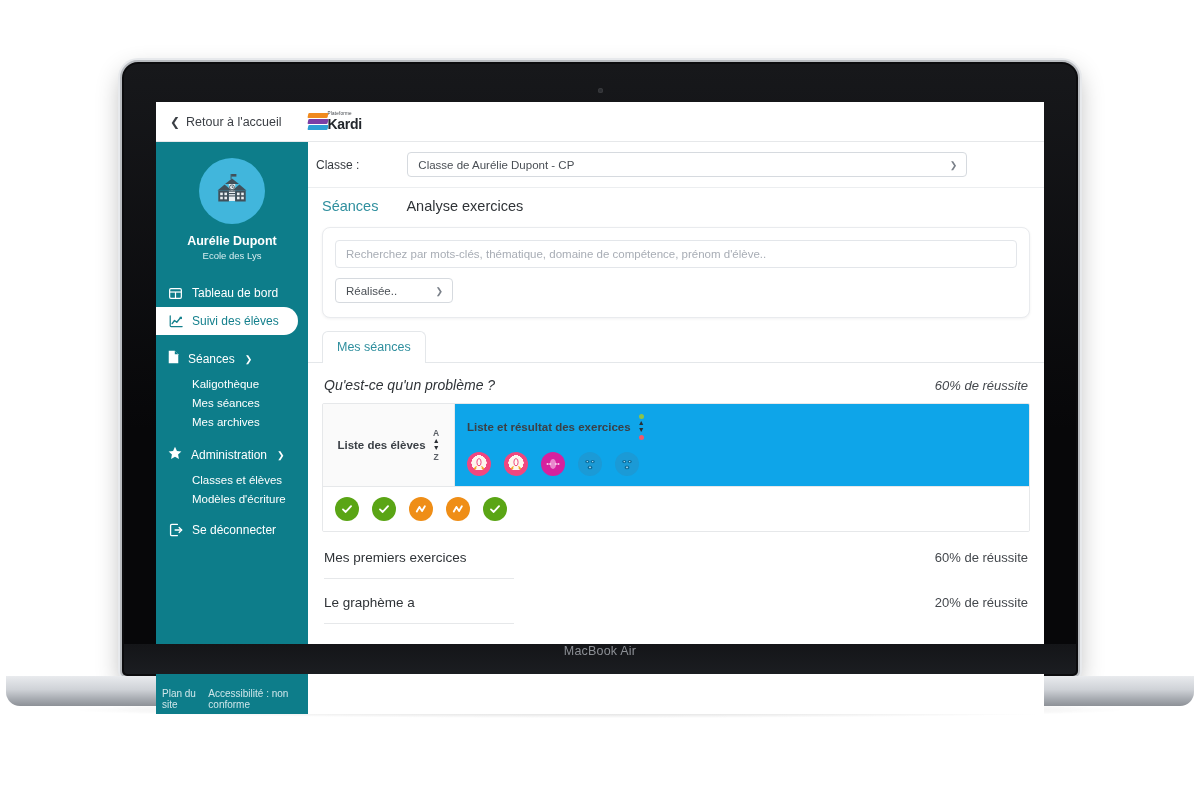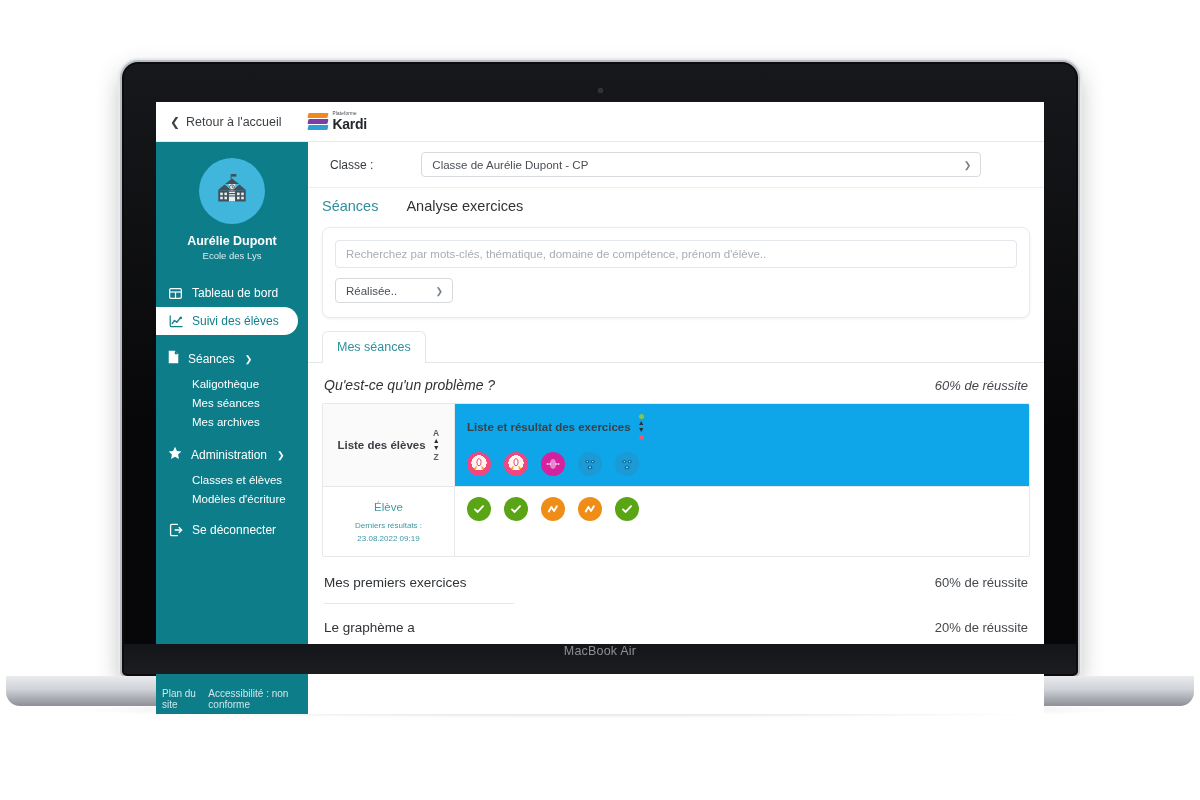--- a/index.html
+++ b/index.html
@@ -124,21 +124,21 @@
     padding-left: 14px;
     gap: 26px;
   }
   .back-link {
     display: flex; align-items: center; gap: 6px;
     color: #3b3f45; font-size: 12.5px;
     cursor: pointer; white-space: nowrap;
   }
   .back-link .chev { font-size: 12px; color:#3b3f45; }
 
-  .logo { display:flex; align-items:center; gap:5px; }
+  .logo { display:flex; align-items:center; }
   .logo-bars { display:flex; flex-direction:column; gap:1.5px; width: 20px; }
   .logo-bars i {
     display:block; height: 4.5px; border-radius: 1px; transform: skewX(-12deg);
   }
   .logo-bars i:nth-child(1){ background:#f08a1e; width:20px; }
   .logo-bars i:nth-child(2){ background:#7a3fa6; width:20px; }
   .logo-bars i:nth-child(3){ background:#2d9fd4; width:20px; }
   .logo-text { display:flex; flex-direction:column; line-height:1; }
   .logo-text .small { font-size: 4.6px; color:#3b3f45; letter-spacing:.2px; margin-bottom:1px; }
   .logo-text .big { font-size: 14px; font-weight:700; color:#23272c; letter-spacing:-.3px; }
@@ -204,21 +204,21 @@
     font-size: 10px;
     display:flex; gap:7px;
   }
   .sidebar-footer span { cursor:pointer; }
 
   
   .main { flex:1 1 auto; min-width:0; background:#ffffff; display:flex; flex-direction:column; overflow:hidden; }
 
   .classe-bar {
     display:flex; align-items:center; gap:12px;
-    padding: 10px 0 10px 22px;
+    padding: 10px 0 10px 8px;
     border-bottom: 1px solid #eceef0;
   }
   .classe-label { font-size: 12px; color:#35393e; white-space:nowrap; }
   .select {
     position:relative;
     height: 25px;
     border: 1px solid #d6dadf;
     border-radius: 4px;
     background:#fff;
     display:flex; align-items:center;
@@ -618,27 +618,20 @@
                             <circle cx="11.7" cy="6.6" r=".7" fill="#cfeeff"></circle>
                             <ellipse cx="9" cy="12.4" rx="2.4" ry="1.9" fill="#0d6e9c"></ellipse>
                             <circle cx="9" cy="12.4" r=".8" fill="#cfeeff"></circle>
                           </svg>
                       </span>
                     </div>
                   </div>
                 </div>
 
                 <div class="grid-row data">
-                  <div class="cell-students">
-                    <div class="student-cell">
-                      <div class="student-name">Élève</div>
-                      <div class="student-meta">Derniers résultats :</div>
-                      <div class="student-meta" style="margin-top:1px">23.08.2022 09:19</div>
-                    </div>
-                  </div>
                   <div class="cell-exercises">
                     <div class="results-row">
                       <span class="badge ok">
                         <svg width="14" height="14" viewBox="0 0 16 16">
                             <polyline points="3.4,8.4 6.5,11.4 12.6,4.8" fill="none" stroke="#fff" stroke-width="2.1" stroke-linecap="round" stroke-linejoin="round"></polyline>
                           </svg>
                       </span>
                       <span class="badge ok">
                         <svg width="14" height="14" viewBox="0 0 16 16">
                             <polyline points="3.4,8.4 6.5,11.4 12.6,4.8" fill="none" stroke="#fff" stroke-width="2.1" stroke-linecap="round" stroke-linejoin="round"></polyline>

